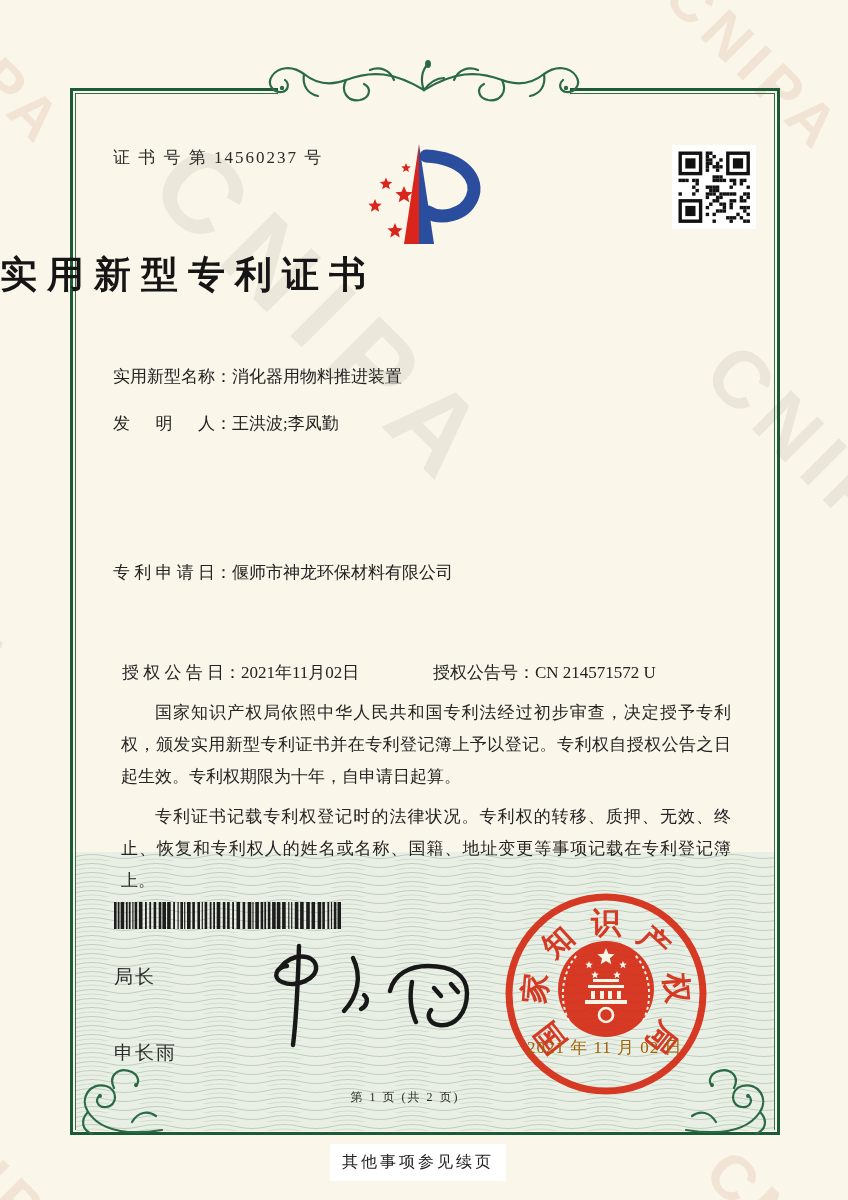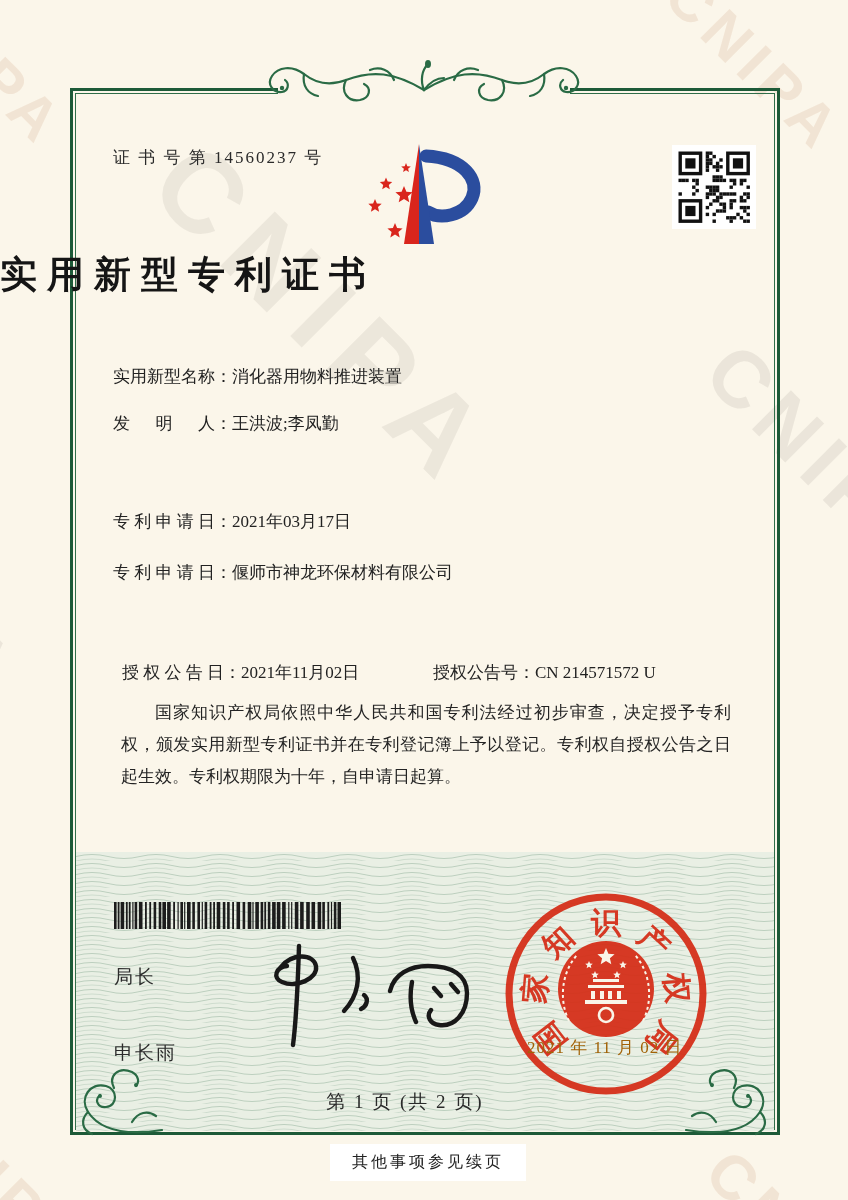--- a/index.html
+++ b/index.html
@@ -48,24 +48,24 @@
     font-size:19px;color:#2c2c2c;letter-spacing:2px;
   }
   .director-label{top:964px;}
   .director-name{top:1012px;margin-top:28px;}
   .sig{position:absolute;left:252px;top:938px;z-index:5;}
   .seal{position:absolute;left:501px;top:889px;z-index:5;opacity:.95;}
   .seal-date{
     position:absolute;left:527px;top:1036px;z-index:6;
     font-size:17px;letter-spacing:1px;color:#a16207;white-space:nowrap;
   }
-  .page-info{position:absolute;left:0;top:1089px;width:810px;text-align:center;font-size:19px;color:#2a2a2a;letter-spacing:2px;}
+  .page-info{position:absolute;left:0;top:1089px;width:810px;text-align:center;font-size:12px;color:#2a2a2a;letter-spacing:2px;}
   .cont-note{
     position:absolute;left:330px;top:1144px;z-index:4;background:#ffffff;
-    padding:8px 22px;font-size:16px;letter-spacing:3px;color:#222;
+    padding:8px 12px;font-size:16px;letter-spacing:3px;color:#222;
   }
 </style>
 </head>
 <body>
 
 <div class="wm wm-pink" style="left:-78px;top:-46px;font-size:60px;letter-spacing:8px;">CNIPA</div>
 <div class="wm wm-pink" style="left:700px;top:-40px;font-size:60px;letter-spacing:8px;">CNIPA</div>
 <div class="wm wm-gray" style="left:218px;top:118px;font-size:112px;letter-spacing:18px;opacity:.45;">CNIPA</div>
 <div class="wm wm-gray" style="left:752px;top:326px;font-size:80px;letter-spacing:10px;">CNIPA</div>
 <div class="wm wm-gray" style="left:-148px;top:470px;font-size:70px;letter-spacing:9px;">CNIPA</div>
@@ -268,35 +268,33 @@
   </svg>
 
   <div class="title">实用新型专利证书</div>
 
   <div class="row" style="top:365px;">
     <span class="lbl">实用新型名称</span><span>：</span><span>消化器用物料推进装置</span>
   </div>
   <div class="row" style="top:412px;">
     <span class="lbl">发明人</span><span>：</span><span>王洪波;李凤勤</span>
   </div>
-  <div class="row" style="top:510px;">
-    <span class="lbl">专利申请日</span><span>：</span><span>2021年03月17日</span>
-  </div>
   <div class="row" style="top:561px;">
     <span class="lbl">专利申请日</span><span>：</span><span>偃师市神龙环保材料有限公司</span>
   </div>
   <div class="row" style="top:661px;margin-left:9px;">
     <span class="lbl">授权公告日</span><span>：</span><span>2021年11月02日</span>
     <span class="pair2">
       <span class="lbl2">授权公告号</span><span>：</span><span>CN 214571572 U</span>
     </span>
   </div>
 
   <div class="paras">
     <p>国家知识产权局依照中华人民共和国专利法经过初步审查，决定授予专利权，颁发实用新型专利证书并在专利登记簿上予以登记。专利权自授权公告之日起生效。专利权期限为十年，自申请日起算。</p>
+    <p>专利证书记载专利权登记时的法律状况。专利权的转移、质押、无效、终止、恢复和专利权人的姓名或名称、国籍、地址变更等事项记载在专利登记簿上。</p>
   </div>
 
   <svg class="barcode" width="228" height="27" viewBox="0 0 228 27">
     <g id="barcode-bars" fill="#1c1c1c">
         <rect x="1" y="0" width="2.6" height="27"></rect>
         <rect x="4.7" y="0" width="1.8" height="27"></rect>
         <rect x="7.6000000000000005" y="0" width="3.6" height="27"></rect>
         <rect x="12.9" y="0" width="1.8" height="27"></rect>
         <rect x="15.8" y="0" width="1.8" height="27"></rect>
         <rect x="19.3" y="0" width="1.2" height="27"></rect>

